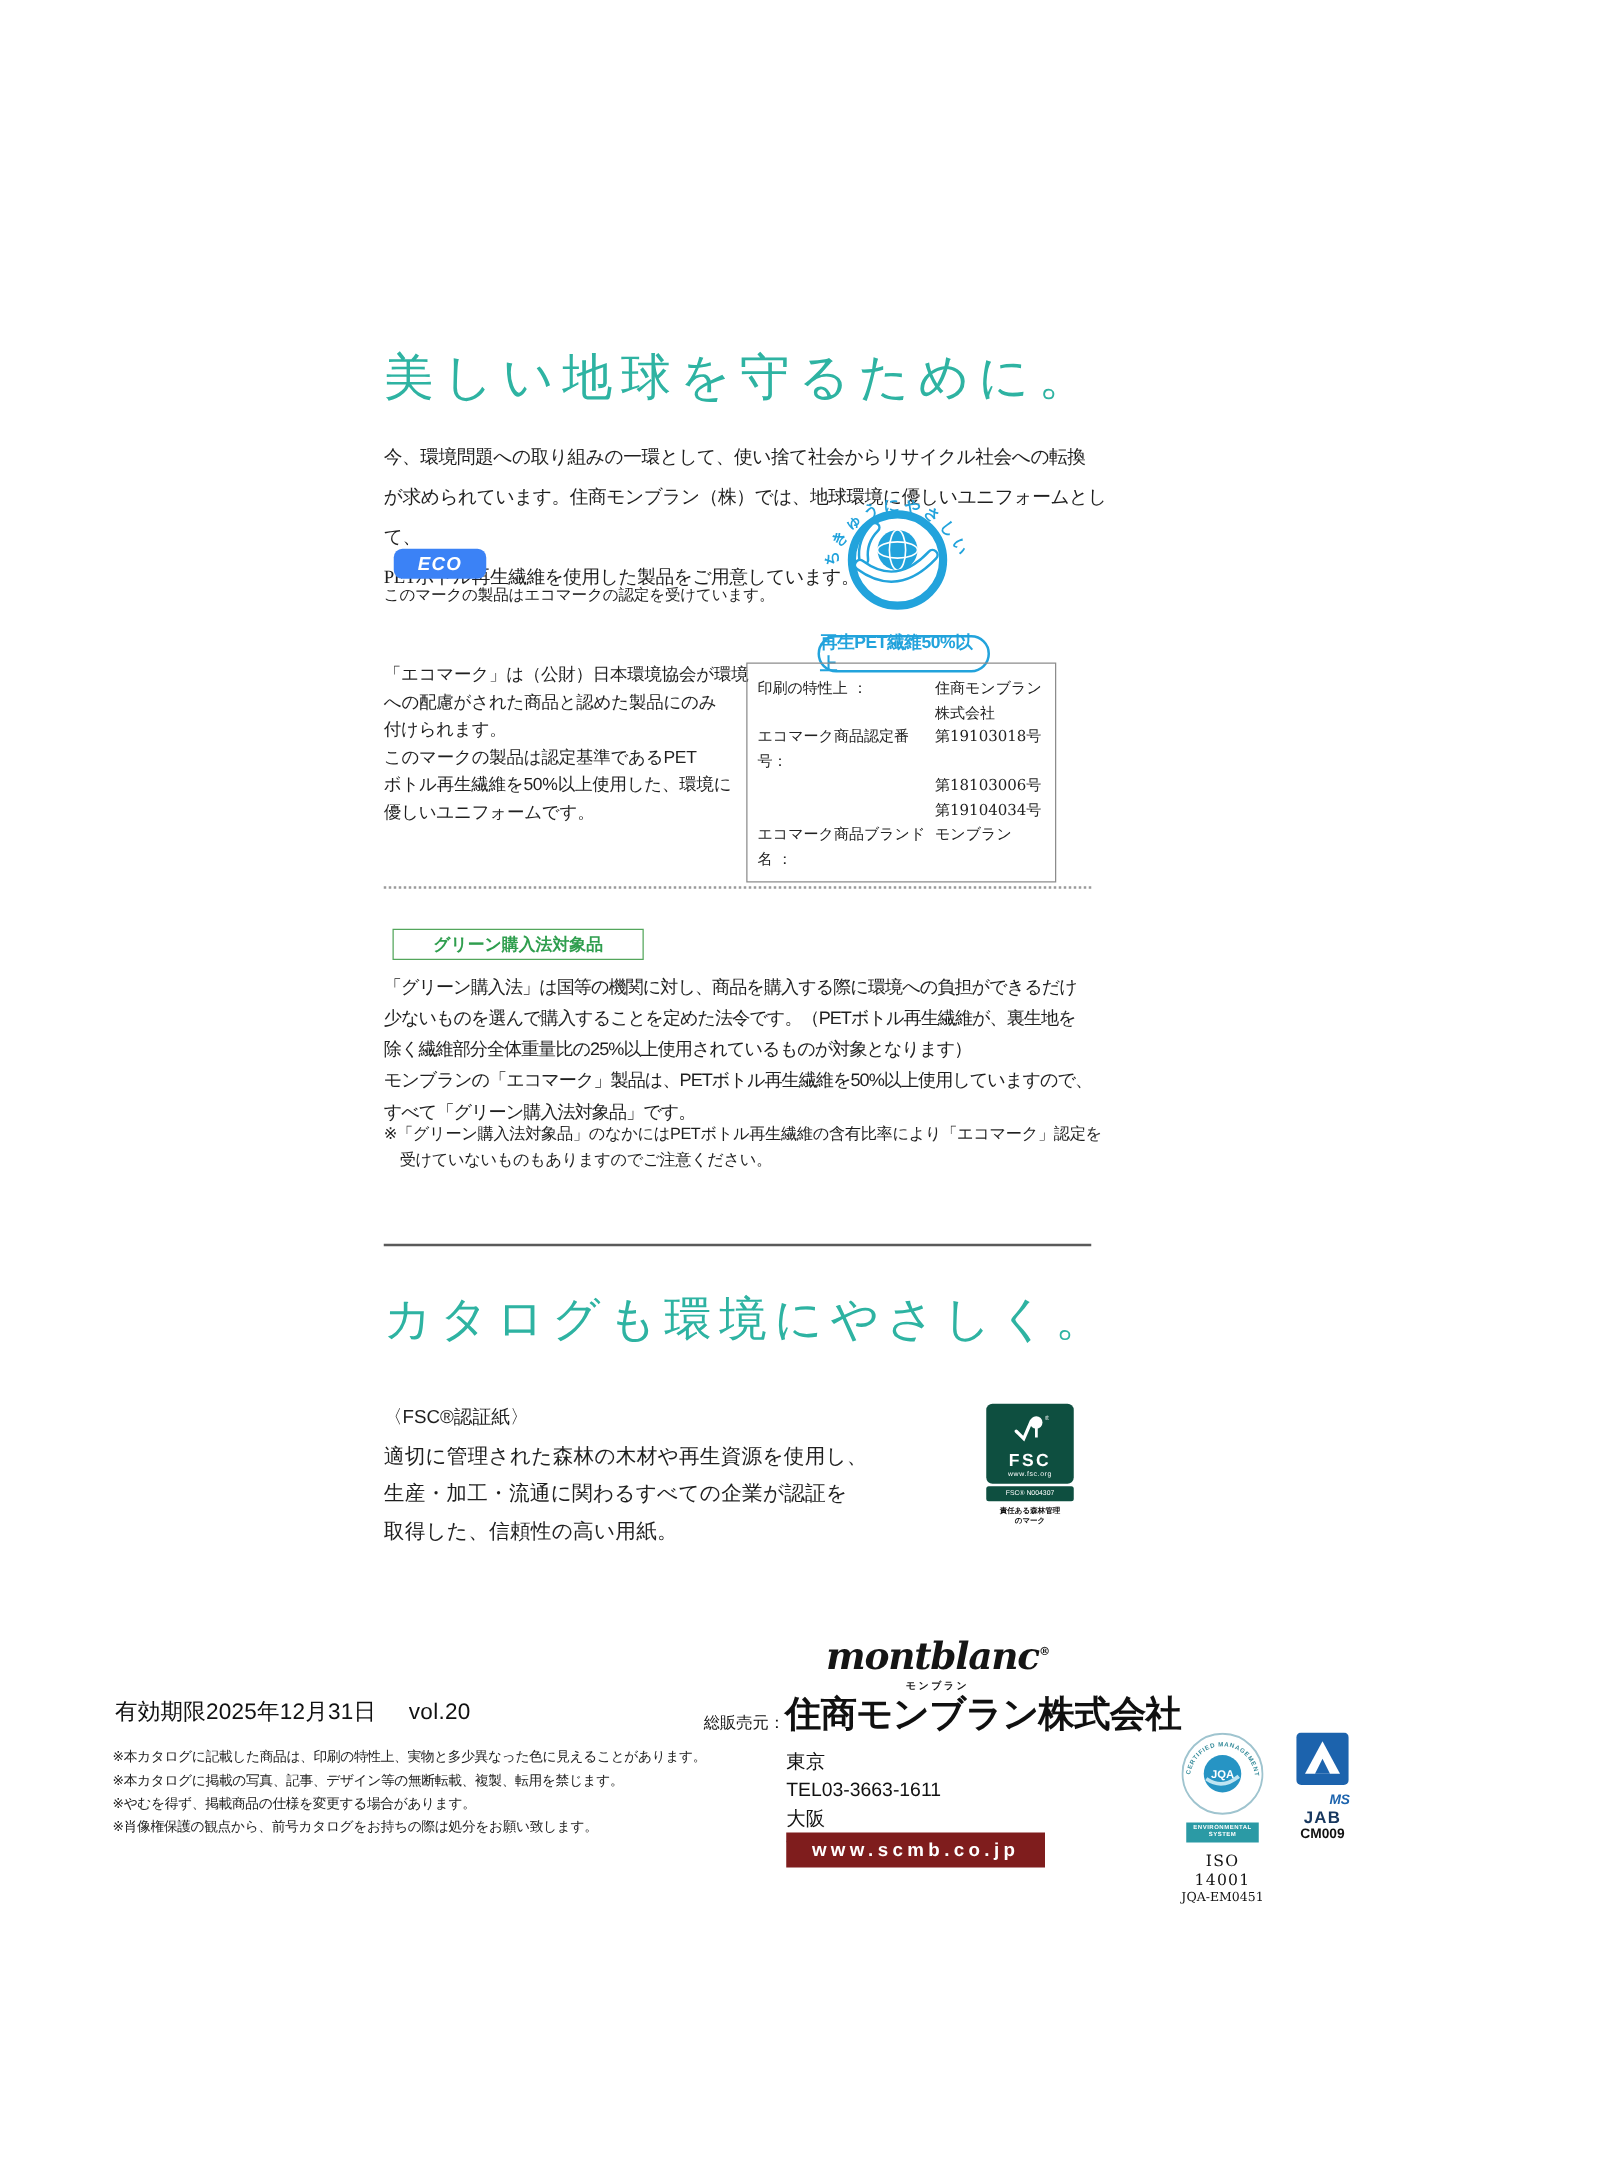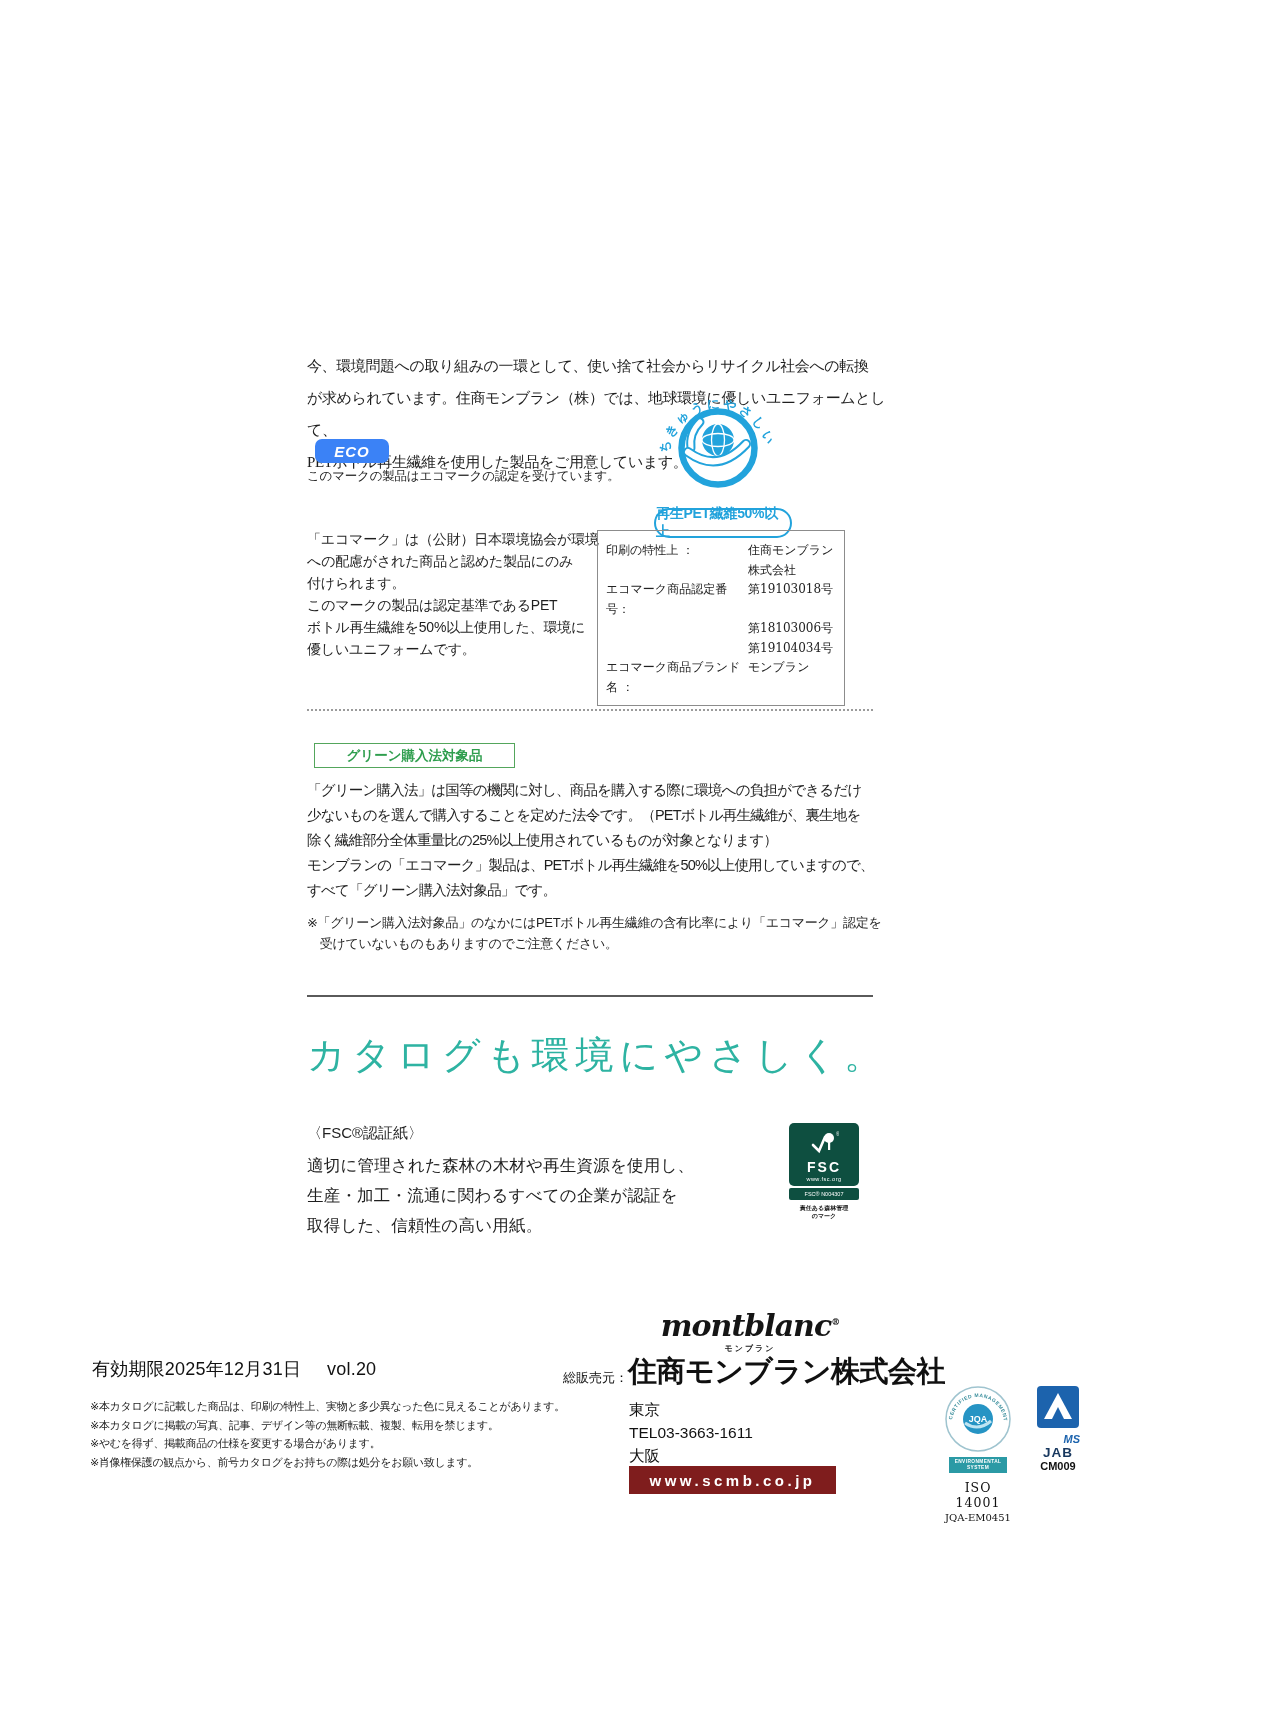--- a/index.html
+++ b/index.html
@@ -29,21 +29,21 @@
     font-family:"DejaVu Serif","Liberation Serif",serif;font-size:12px;line-height:19.5px;color:#222;box-sizing:border-box;}
   .cert-row{display:flex;}
   .cert-label{width:142px;flex:none;}
   .cert-value{flex:1;}
 
   .dotted-sep{left:307px;top:709px;width:566px;border-top:2px dotted #9b9b9b;height:0;}
 
   .green-badge{left:314px;top:743px;width:201px;height:25px;border:1.5px solid #54a65c;color:#2f9e4e;
     font-size:13.5px;font-weight:bold;display:flex;align-items:center;justify-content:center;box-sizing:border-box;}
   .green-body{left:307px;top:778px;width:580px;font-size:14.5px;letter-spacing:-0.8px;line-height:25px;}
-  .green-note{left:307px;top:896px;width:580px;font-size:13px;letter-spacing:-0.3px;line-height:21px;margin-top:16px;}
+  .green-note{left:307px;top:896px;width:580px;font-size:13px;letter-spacing:-0.3px;line-height:21px;}
 
   .solid-sep{left:307px;top:995px;width:566px;border-top:2px solid #5a5a5a;height:0;}
 
   .catalog-title{left:307px;top:1030px;font-family:"DejaVu Serif","Liberation Serif",serif;
     font-size:38px;letter-spacing:6px;color:#2eb3a2;font-weight:500;}
   .fsc-heading{left:307px;top:1124px;font-size:15px;}
   .fsc-body{left:307px;top:1150px;width:410px;font-size:16.5px;letter-spacing:0.2px;line-height:30px;}
 
   .fsc-block{left:789px;top:1123px;width:70px;text-align:center;}
   .fsc-box{background:#0e4f40;border-radius:5px;padding:7px 4px 4px;color:#fff;}
@@ -83,20 +83,21 @@
   .jab-block{left:1027px;top:1386px;width:62px;text-align:center;color:#111;}
   .jab-ms{font-size:11px;font-weight:bold;font-style:italic;color:#1c63ad;text-align:right;padding-right:9px;margin-top:1px;}
   .jab-name{font-size:13.5px;font-weight:800;color:#17375e;letter-spacing:1px;}
   .jab-num{font-size:11px;font-weight:bold;margin-top:0px;}
 </style>
 </head>
 <body>
 
 <div id="page">
 
+  <div class="abs hero-title">美しい地球を守るために。</div>
   <div class="abs hero-intro pre">今、環境問題への取り組みの一環として、使い捨て社会からリサイクル社会への転換
 が求められています。住商モンブラン（株）では、地球環境に優しいユニフォームとして、
 PETボトル再生繊維を使用した製品をご用意しています。</div>
 
   <div class="abs eco-badge">
     <span>ECO</span>
   </div>
   <div class="abs eco-caption">このマークの製品はエコマークの認定を受けています。</div>
   <div class="abs eco-desc pre">「エコマーク」は（公財）日本環境協会が環境
 への配慮がされた商品と認めた製品にのみ

